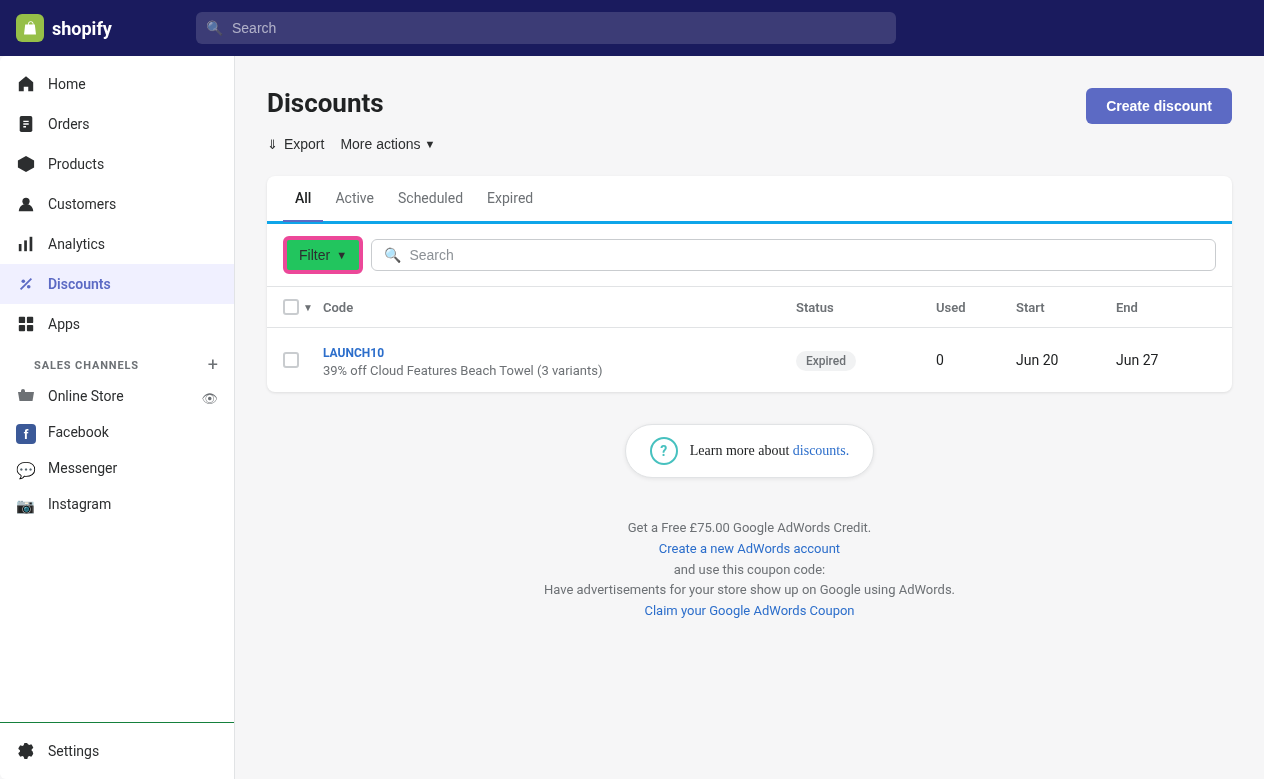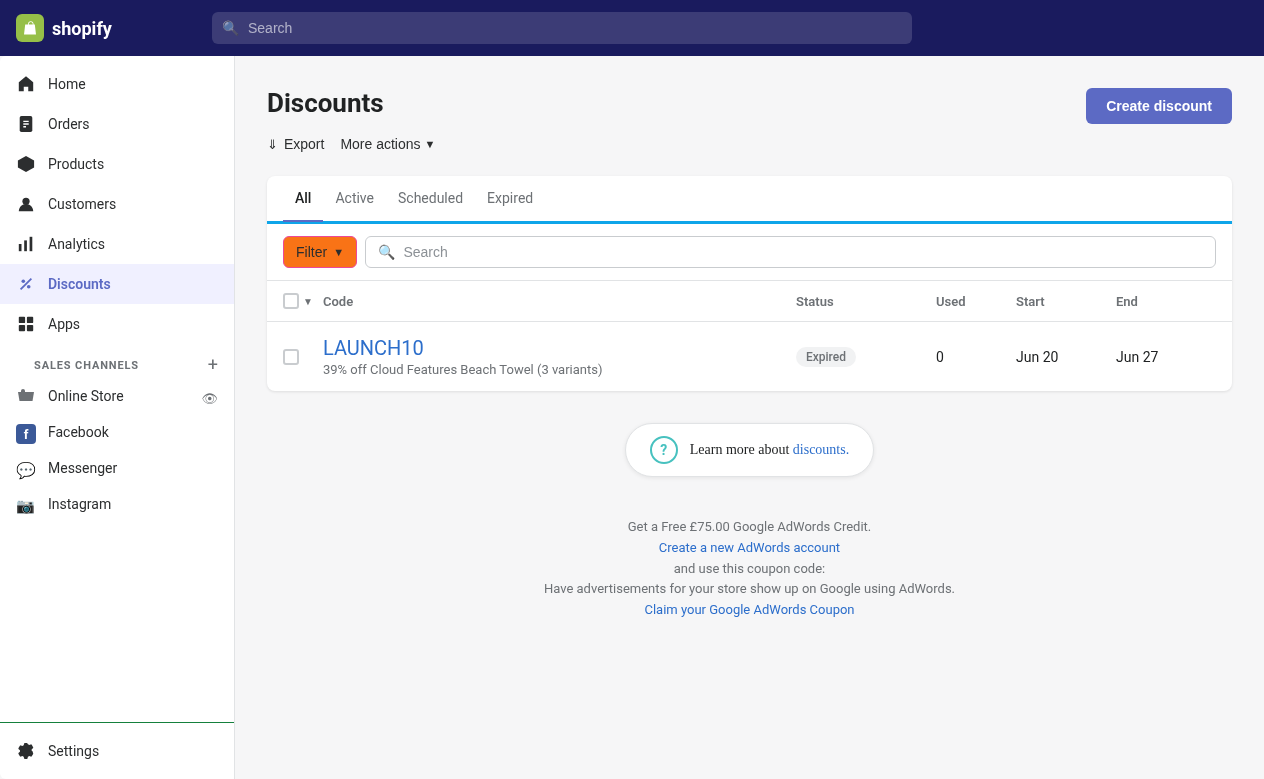--- a/index.html
+++ b/index.html
@@ -1,19 +1,19 @@
 <!DOCTYPE html>
 <html><head>
   <meta charset="utf-8">
   <style>
     * { box-sizing: border-box; margin: 0; padding: 0; }
     body { font-family: -apple-system, BlinkMacSystemFont, 'Segoe UI', Roboto, sans-serif; background: #f6f6f7; display: flex; flex-direction: column; height: 100vh; overflow: hidden; }
 
     
-    .topbar { background: #1a1b5e; display: flex; align-items: center; height: 56px; padding: 0 16px; gap: 16px; flex-shrink: 0; }
+    .topbar { background: #1a1b5e; display: flex; align-items: center; height: 56px; padding: 0 16px; flex-shrink: 0; }
     .shopify-logo { display: flex; align-items: center; gap: 8px; color: white; font-size: 18px; font-weight: 700; min-width: 180px; }
     .shopify-logo .bag { background: #96bf48; width: 28px; height: 28px; border-radius: 6px; display: flex; align-items: center; justify-content: center; color: white; font-size: 14px; }
     .search-bar { flex: 1; max-width: 700px; position: relative; }
     .search-bar input { width: 100%; padding: 8px 12px 8px 36px; border-radius: 6px; border: none; background: rgba(255,255,255,0.15); color: white; font-size: 14px; outline: none; }
     .search-bar input::placeholder { color: rgba(255,255,255,0.6); }
     .search-bar .search-icon { position: absolute; left: 10px; top: 50%; transform: translateY(-50%); color: rgba(255,255,255,0.6); font-size: 14px; }
 
     
     .layout { display: flex; flex: 1; overflow: hidden; border-radius: 6px; }
 
@@ -49,35 +49,35 @@
     
     .card { background: white; border-radius: 8px; box-shadow: 0 1px 3px rgba(0,0,0,0.1); overflow: hidden; }
 
     
     .tabs { display: flex; border-bottom: 3px solid #0ea5e9; padding: 0 16px; }
     .tab { padding: 14px 12px; font-size: 14px; color: #6d7175; cursor: pointer; border-bottom: 2px solid transparent; margin-bottom: -1px; }
     .tab.active { color: #202223; border-bottom-color: #5c6ac4; font-weight: 500; }
 
     
     .filter-bar { display: flex; align-items: center; padding: 12px 16px; gap: 8px; border-bottom: 1px solid #e1e3e5; }
-    .filter-btn { display: flex; align-items: center; gap: 6px; border: 1px solid #ec4899; border-radius: 6px; padding: 7px 12px; background: #f97316; font-size: 14px; color: #2c2e2f; cursor: pointer; }
+    .filter-btn { display: flex; align-items: center; gap: 6px; border: 4px solid #ec4899; border-radius: 6px; padding: 7px 12px; background: #22c55e; font-size: 14px; color: #2c2e2f; cursor: pointer; }
     .filter-search { flex: 1; display: flex; align-items: center; gap: 8px; border: 1px solid #c9cccf; border-radius: 6px; padding: 7px 12px; background: white; }
     .filter-search input { border: none; outline: none; font-size: 14px; color: #2c2e2f; width: 100%; }
     .filter-search input::placeholder { color: #8c9196; }
 
     
     .table-header { display: grid; grid-template-columns: 40px 1fr 140px 80px 100px 100px; align-items: center; padding: 12px 16px; border-bottom: 1px solid #e1e3e5; }
     .table-header-cell { font-size: 13px; font-weight: 600; color: #6d7175; }
     .table-row { display: grid; grid-template-columns: 40px 1fr 140px 80px 100px 100px; align-items: center; padding: 14px 16px; border-bottom: 1px solid #e1e3e5; }
     .table-row:last-child { border-bottom: none; }
 
     .checkbox-container { display: flex; align-items: center; gap: 4px; }
     .checkbox { width: 16px; height: 16px; border: 2px solid #c9cccf; border-radius: 3px; background: white; cursor: pointer; }
 
-    .code-link { color: #2c6ecb; text-decoration: none; font-size: 20px; font-weight: 400; }
+    .code-link { color: #2c6ecb; text-decoration: none; font-size: 12px; font-weight: 700; }
     .code-desc { font-size: 13px; color: #6d7175; margin-top: 2px; }
 
     .status-badge { display: inline-block; padding: 3px 10px; border-radius: 12px; font-size: 12px; font-weight: 500; }
     .status-expired { background: #f1f2f3; color: #6d7175; }
 
     .used-count { font-size: 14px; color: #202223; }
     .date-cell { font-size: 14px; color: #202223; }
 
     
     .learn-more { display: flex; justify-content: center; padding: 32px 0 16px; }

